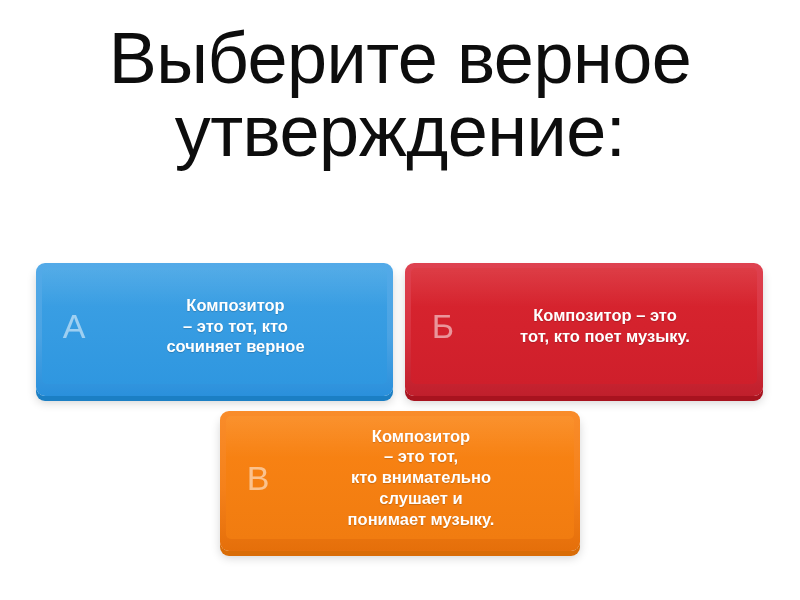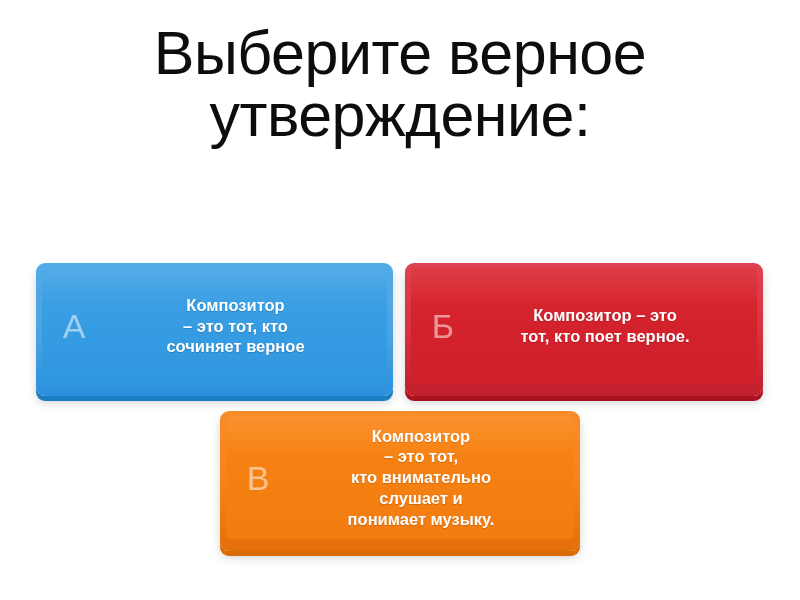--- a/index.html
+++ b/index.html
@@ -24,21 +24,21 @@
   }
 
   
   .question-title {
     position: absolute;
     left: 0;
     top: 22px;
     width: 800px;
     text-align: center;
     color: #0d0d0d;
-    font-size: 61px;
+    font-size: 72px;
     line-height: 1.02;
     font-weight: 400;
     letter-spacing: -0.5px;
     font-family: "Liberation Sans", sans-serif;
     white-space: pre-line;
   }
 
   
   .answers {
     position: absolute;
@@ -161,21 +161,21 @@
         <span class="answer-text">Композитор
 – это тот, кто
 сочиняет верное</span>
       </div>
     </div>
 
     <div class="answer-card card-b">
       <div class="answer-inner">
         <span class="answer-letter">Б</span>
         <span class="answer-text">Композитор – это
-тот, кто поет верное.</span>
+тот, кто поет музыку.</span>
       </div>
     </div>
 
     <div class="answer-card card-c">
       <div class="answer-inner">
         <span class="answer-letter">В</span>
         <span class="answer-text">Композитор
 – это тот,
 кто внимательно
 слушает и

